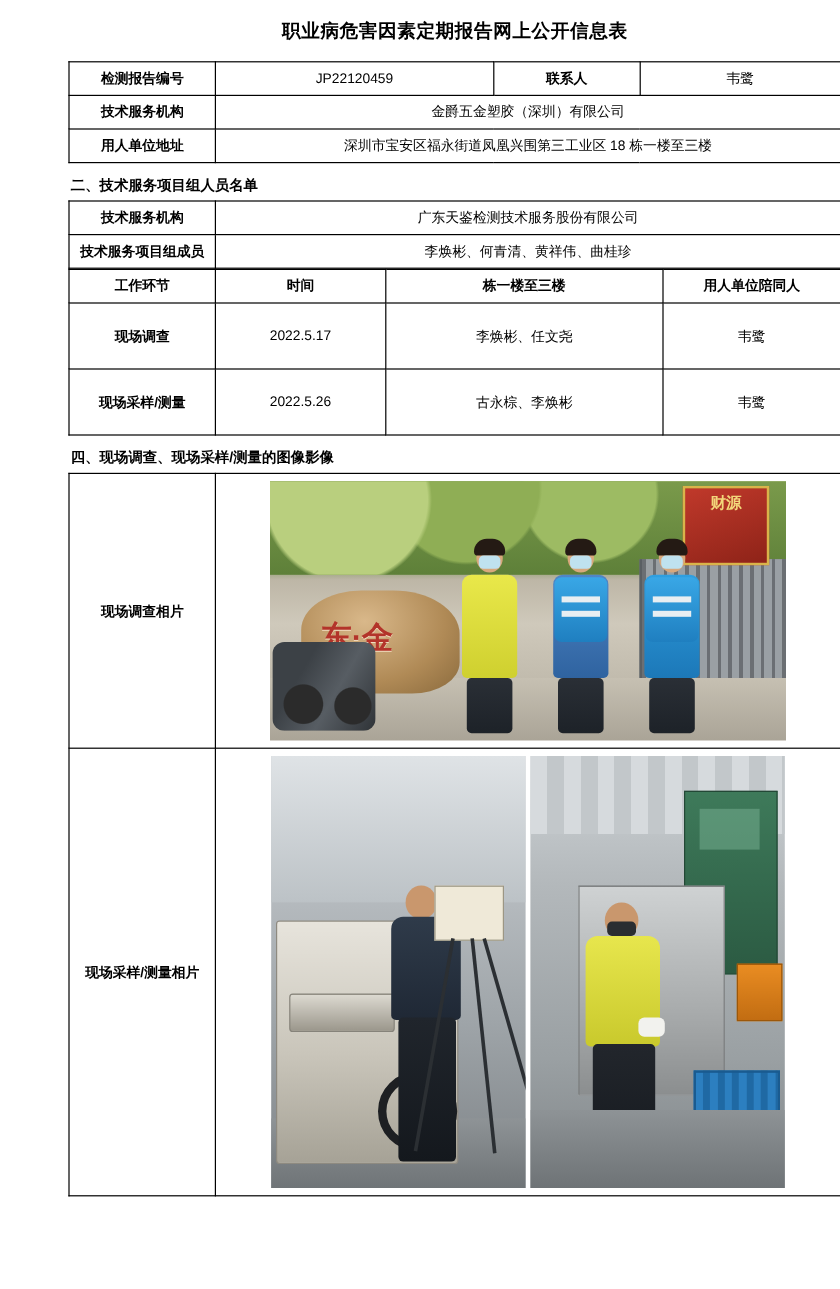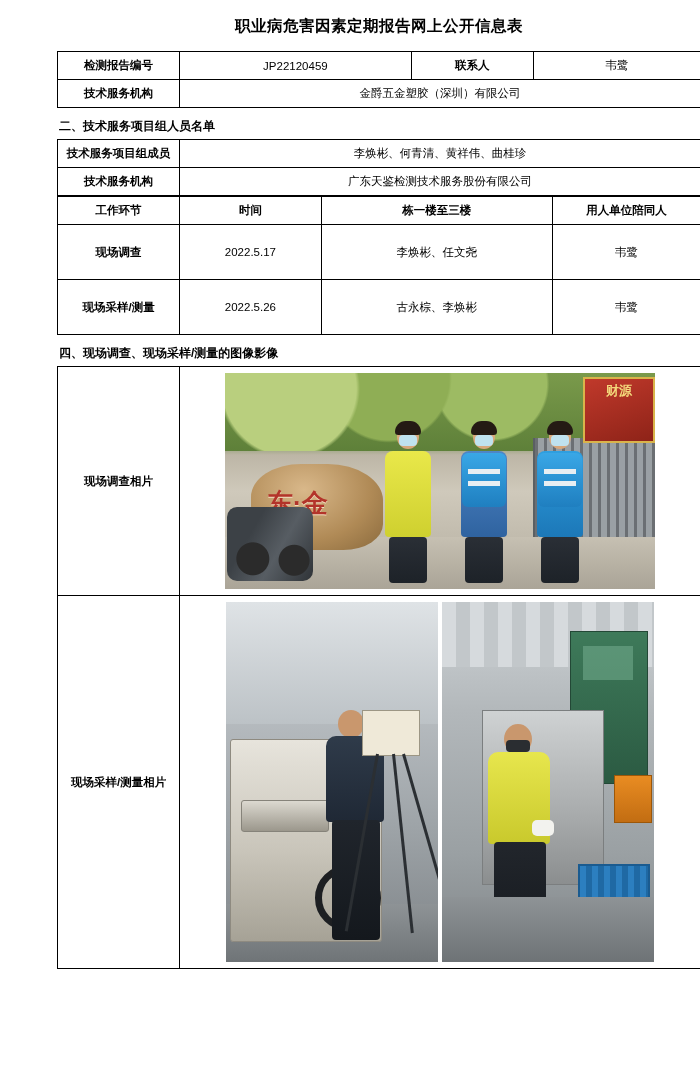--- a/index.html
+++ b/index.html
@@ -91,21 +91,21 @@
   }
   .p1-sky {
     position: absolute; left: 0; top: 0; width: 100%; height: 36%;
     background:
       radial-gradient(circle at 15% 20%, #b9cf7e 0 18%, transparent 19%),
       radial-gradient(circle at 38% 8%, #8fae55 0 22%, transparent 23%),
       radial-gradient(circle at 62% 14%, #9dbb63 0 20%, transparent 21%),
       linear-gradient(to bottom, #7a9a4b, #5e8039);
   }
   .p1-banner {
-    position: absolute; right: 0; top: 4px; width: 72px; height: 66px;
+    position: absolute; right: 14px; top: 4px; width: 72px; height: 66px;
     background: linear-gradient(160deg,#c0392b,#8e2318);
     border: 2px solid #d9b44a;
     color: #f3d77a;
     font-size: 13px;
     font-weight: bold;
     line-height: 15px;
     padding: 4px 2px;
     box-sizing: border-box;
     text-align: center;
     font-family: "Liberation Sans","DejaVu Sans",sans-serif;
@@ -321,37 +321,41 @@
       <tr>
         <td class="label">检测报告编号</td>
         <td class="value">JP22120459</td>
         <td class="label">联系人</td>
         <td class="value">韦鹭</td>
       </tr>
       <tr>
         <td class="label">技术服务机构</td>
         <td class="value" colspan="3">金爵五金塑胶（深圳）有限公司</td>
       </tr>
+      <tr>
+        <td class="label">用人单位地址</td>
+        <td class="value" colspan="3">深圳市宝安区福永街道凤凰兴围第三工业区 18 栋一楼至三楼</td>
+      </tr>
     </tbody>
   </table>
 
   <div class="section-title">二、技术服务项目组人员名单</div>
   <table class="grid">
     <colgroup>
         <col style="width:19%">
         <col style="width:81%">
       </colgroup>
     <tbody>
       <tr>
+        <td class="label">技术服务机构</td>
+        <td class="value">广东天鉴检测技术服务股份有限公司</td>
+      </tr>
+      <tr>
         <td class="label">技术服务项目组成员</td>
         <td class="value">李焕彬、何青清、黄祥伟、曲桂珍</td>
-      </tr>
-      <tr>
-        <td class="label">技术服务机构</td>
-        <td class="value">广东天鉴检测技术服务股份有限公司</td>
       </tr>
     </tbody>
   </table>
 
   <table class="grid">
     <colgroup>
       <col style="width:19%">
         <col style="width:22%">
         <col style="width:36%">
         <col style="width:23%">

